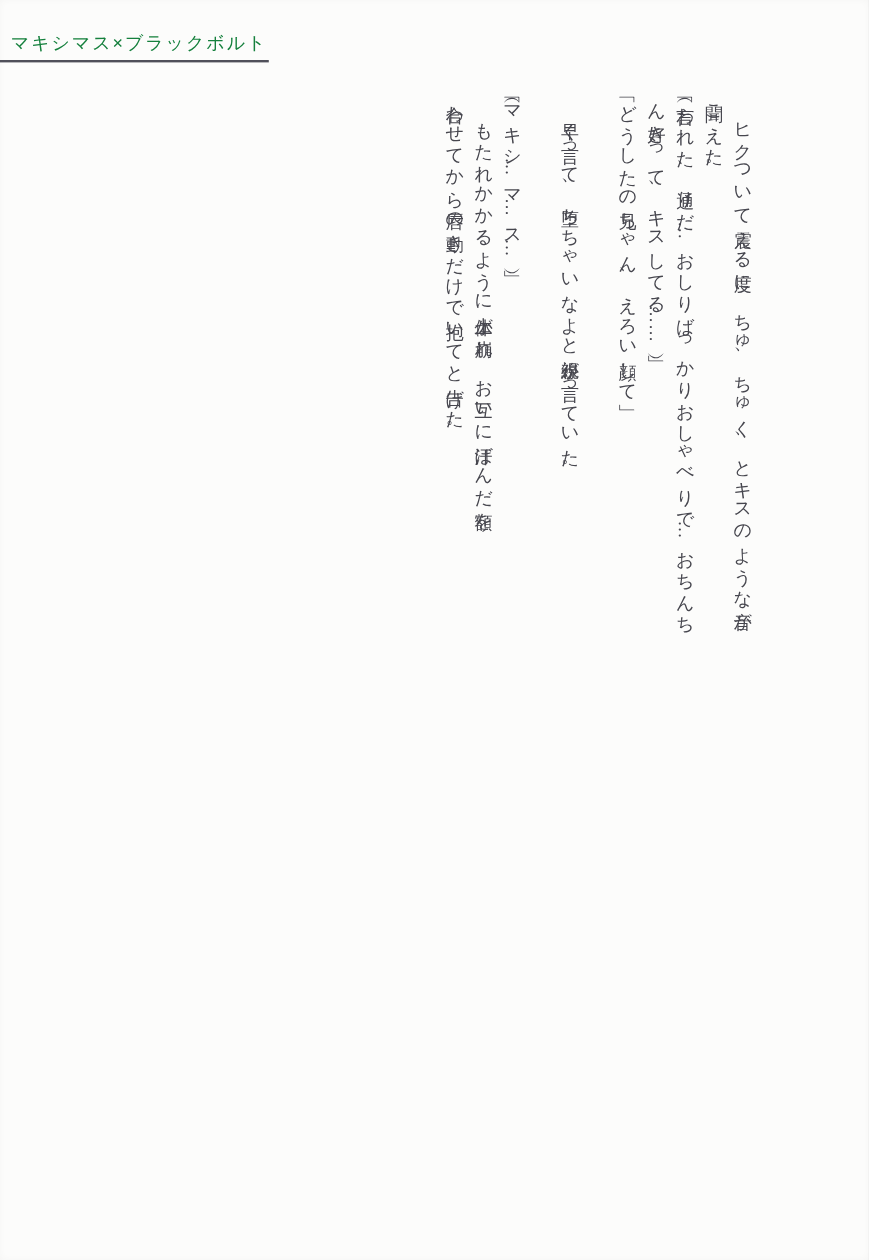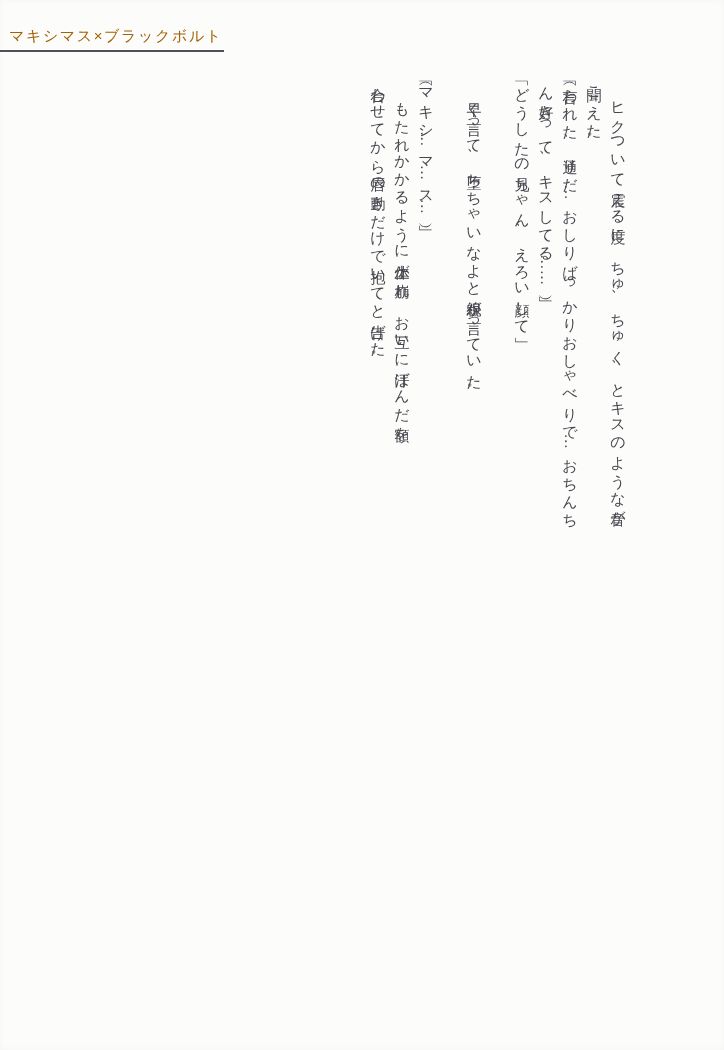--- a/index.html
+++ b/index.html
@@ -25,21 +25,21 @@
     padding-bottom: 4px;
     border-bottom: 2px solid #50505a;
   }
   .header-title {
     display: inline-block;
     padding-left: 9px;
     font-family: "Liberation Sans", "DejaVu Sans", sans-serif;
     font-size: 15px;
     font-weight: 500;
     letter-spacing: 1.6px;
-    color: #a16207;
+    color: #15803d;
     white-space: nowrap;
   }
   
   .vtext {
     position: absolute;
     top: 76px;
     right: 94px;
     height: 465px;
     writing-mode: vertical-rl;
     text-orientation: mixed;

